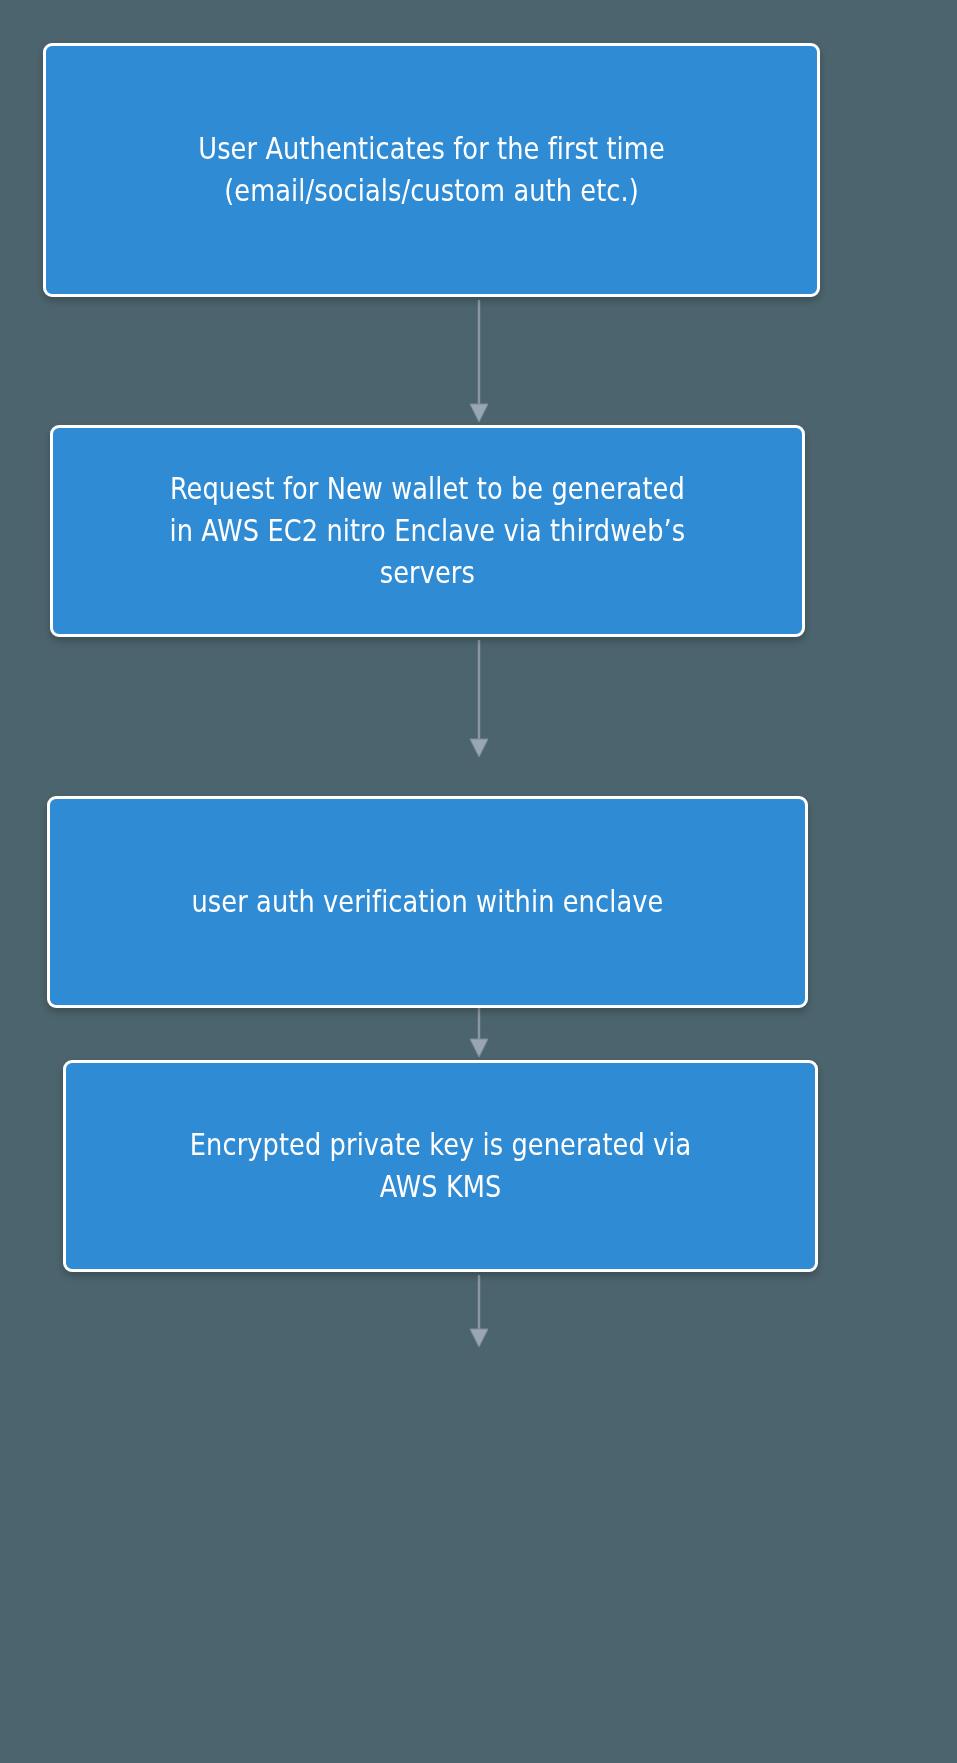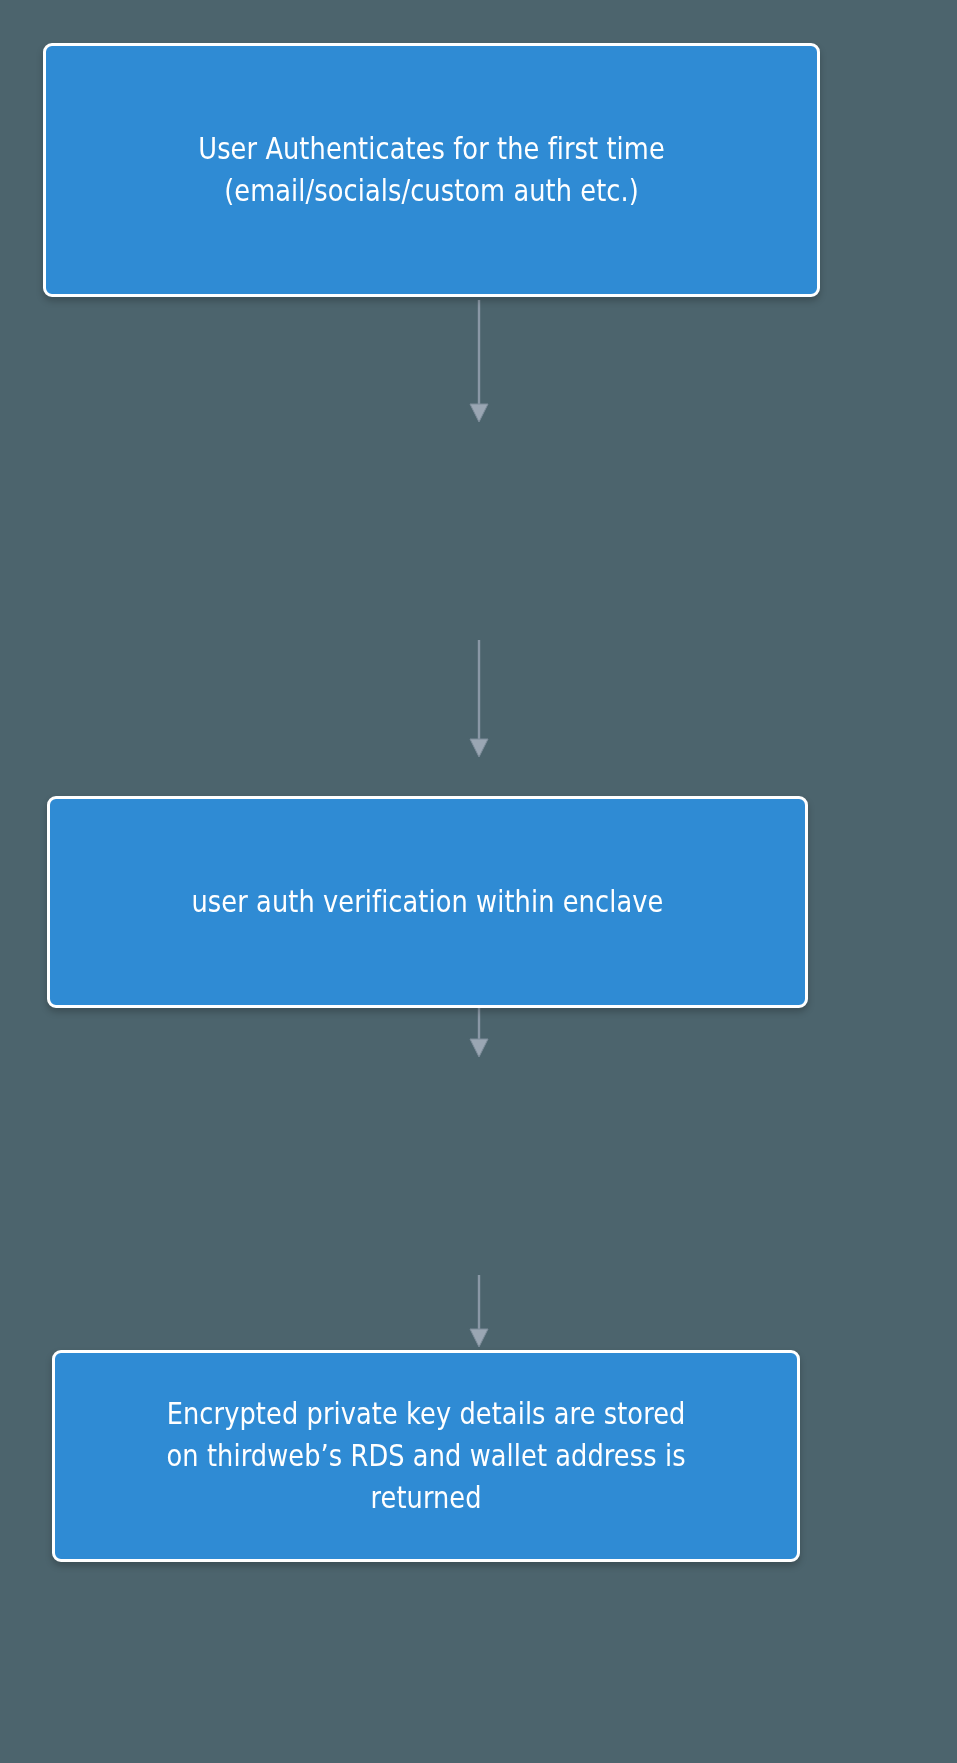--- a/index.html
+++ b/index.html
@@ -96,25 +96,29 @@
       <line class="edge-line" x1="479" y1="1275" x2="479" y2="1333"></line>
       <polygon class="edge-head" points="479,1347 470,1329 488,1329"></polygon>
     </g>
   </svg>
 
   <div class="node" id="node-1">
     <div class="node-label">User Authenticates for the first time
 (email/socials/custom auth etc.)</div>
   </div>
 
+  <div class="node" id="node-2">
+    <div class="node-label">Request for New wallet to be generated
+in AWS EC2 nitro Enclave via thirdweb’s
+servers</div>
+  </div>
 
   <div class="node" id="node-3">
     <div class="node-label">user auth verification within enclave</div>
   </div>
 
+  <div class="node" id="node-4">
+    <div class="node-label">Encrypted private key is generated via
+AWS KMS</div>
+  </div>
 
-  <div class="node" id="node-5">
-    <div class="node-label">Encrypted private key details are stored
-on thirdweb’s RDS and wallet address is
-returned</div>
-  </div>
 
 </div>
 
 </body></html>

